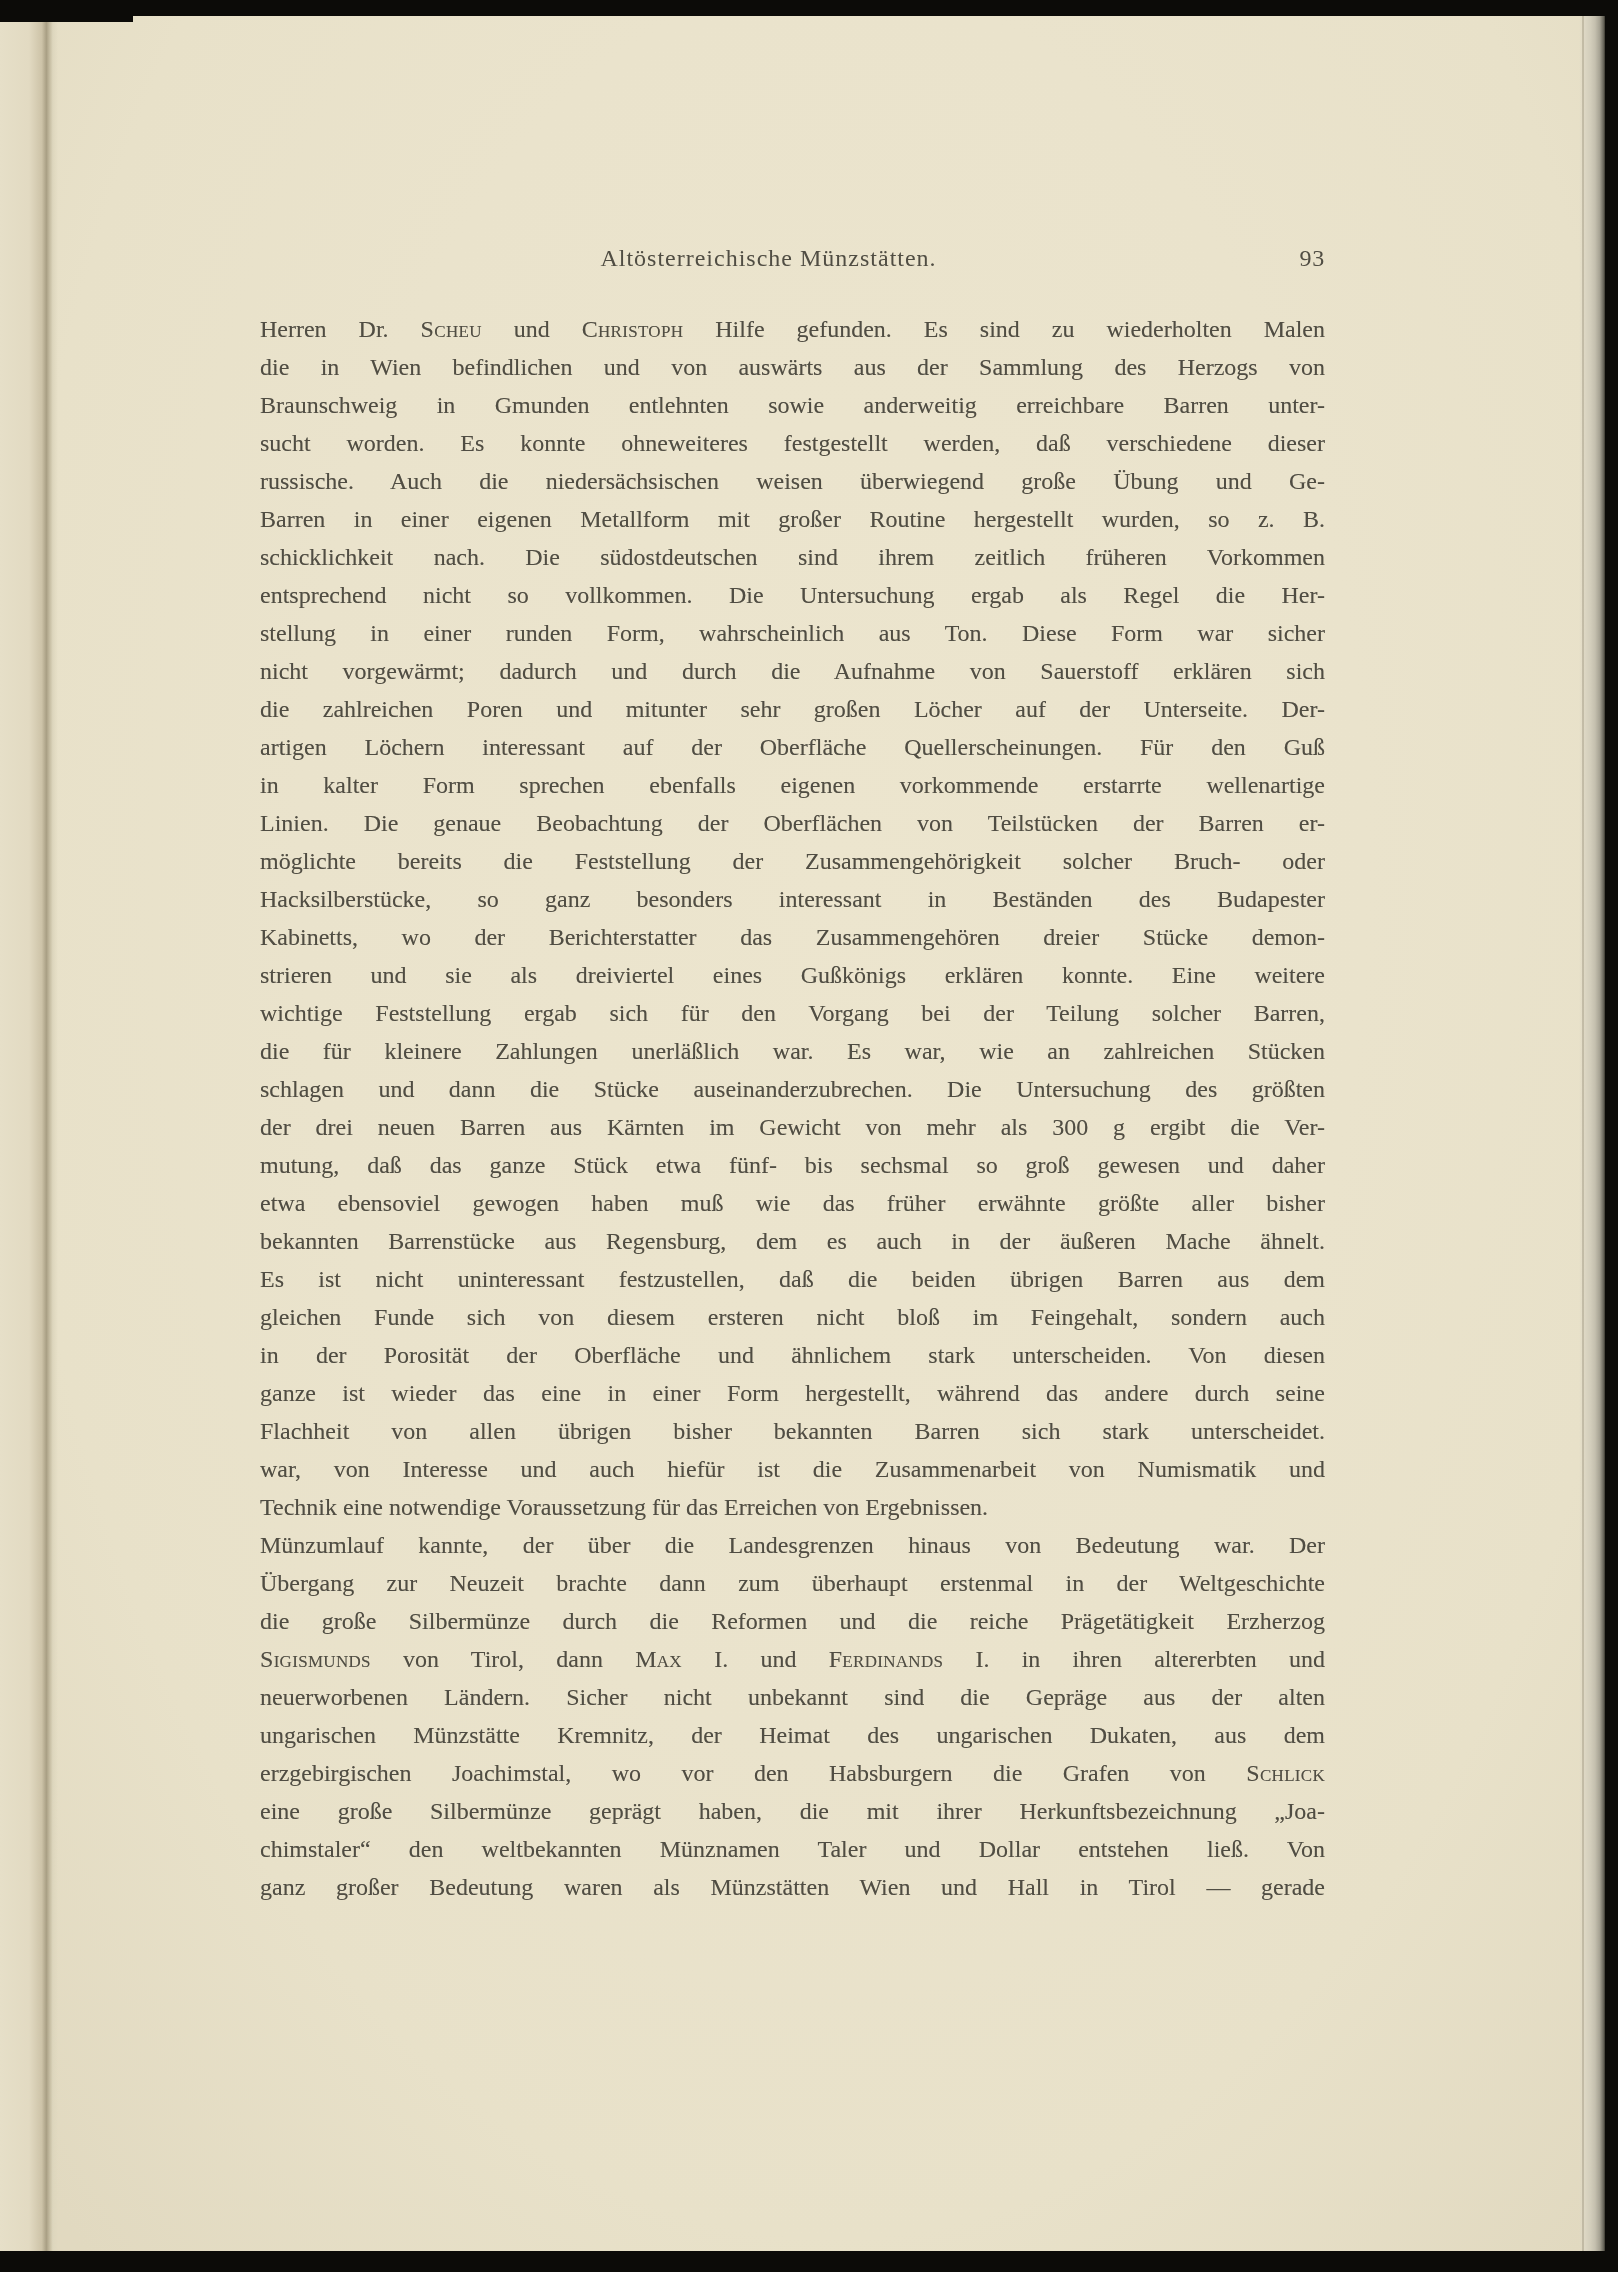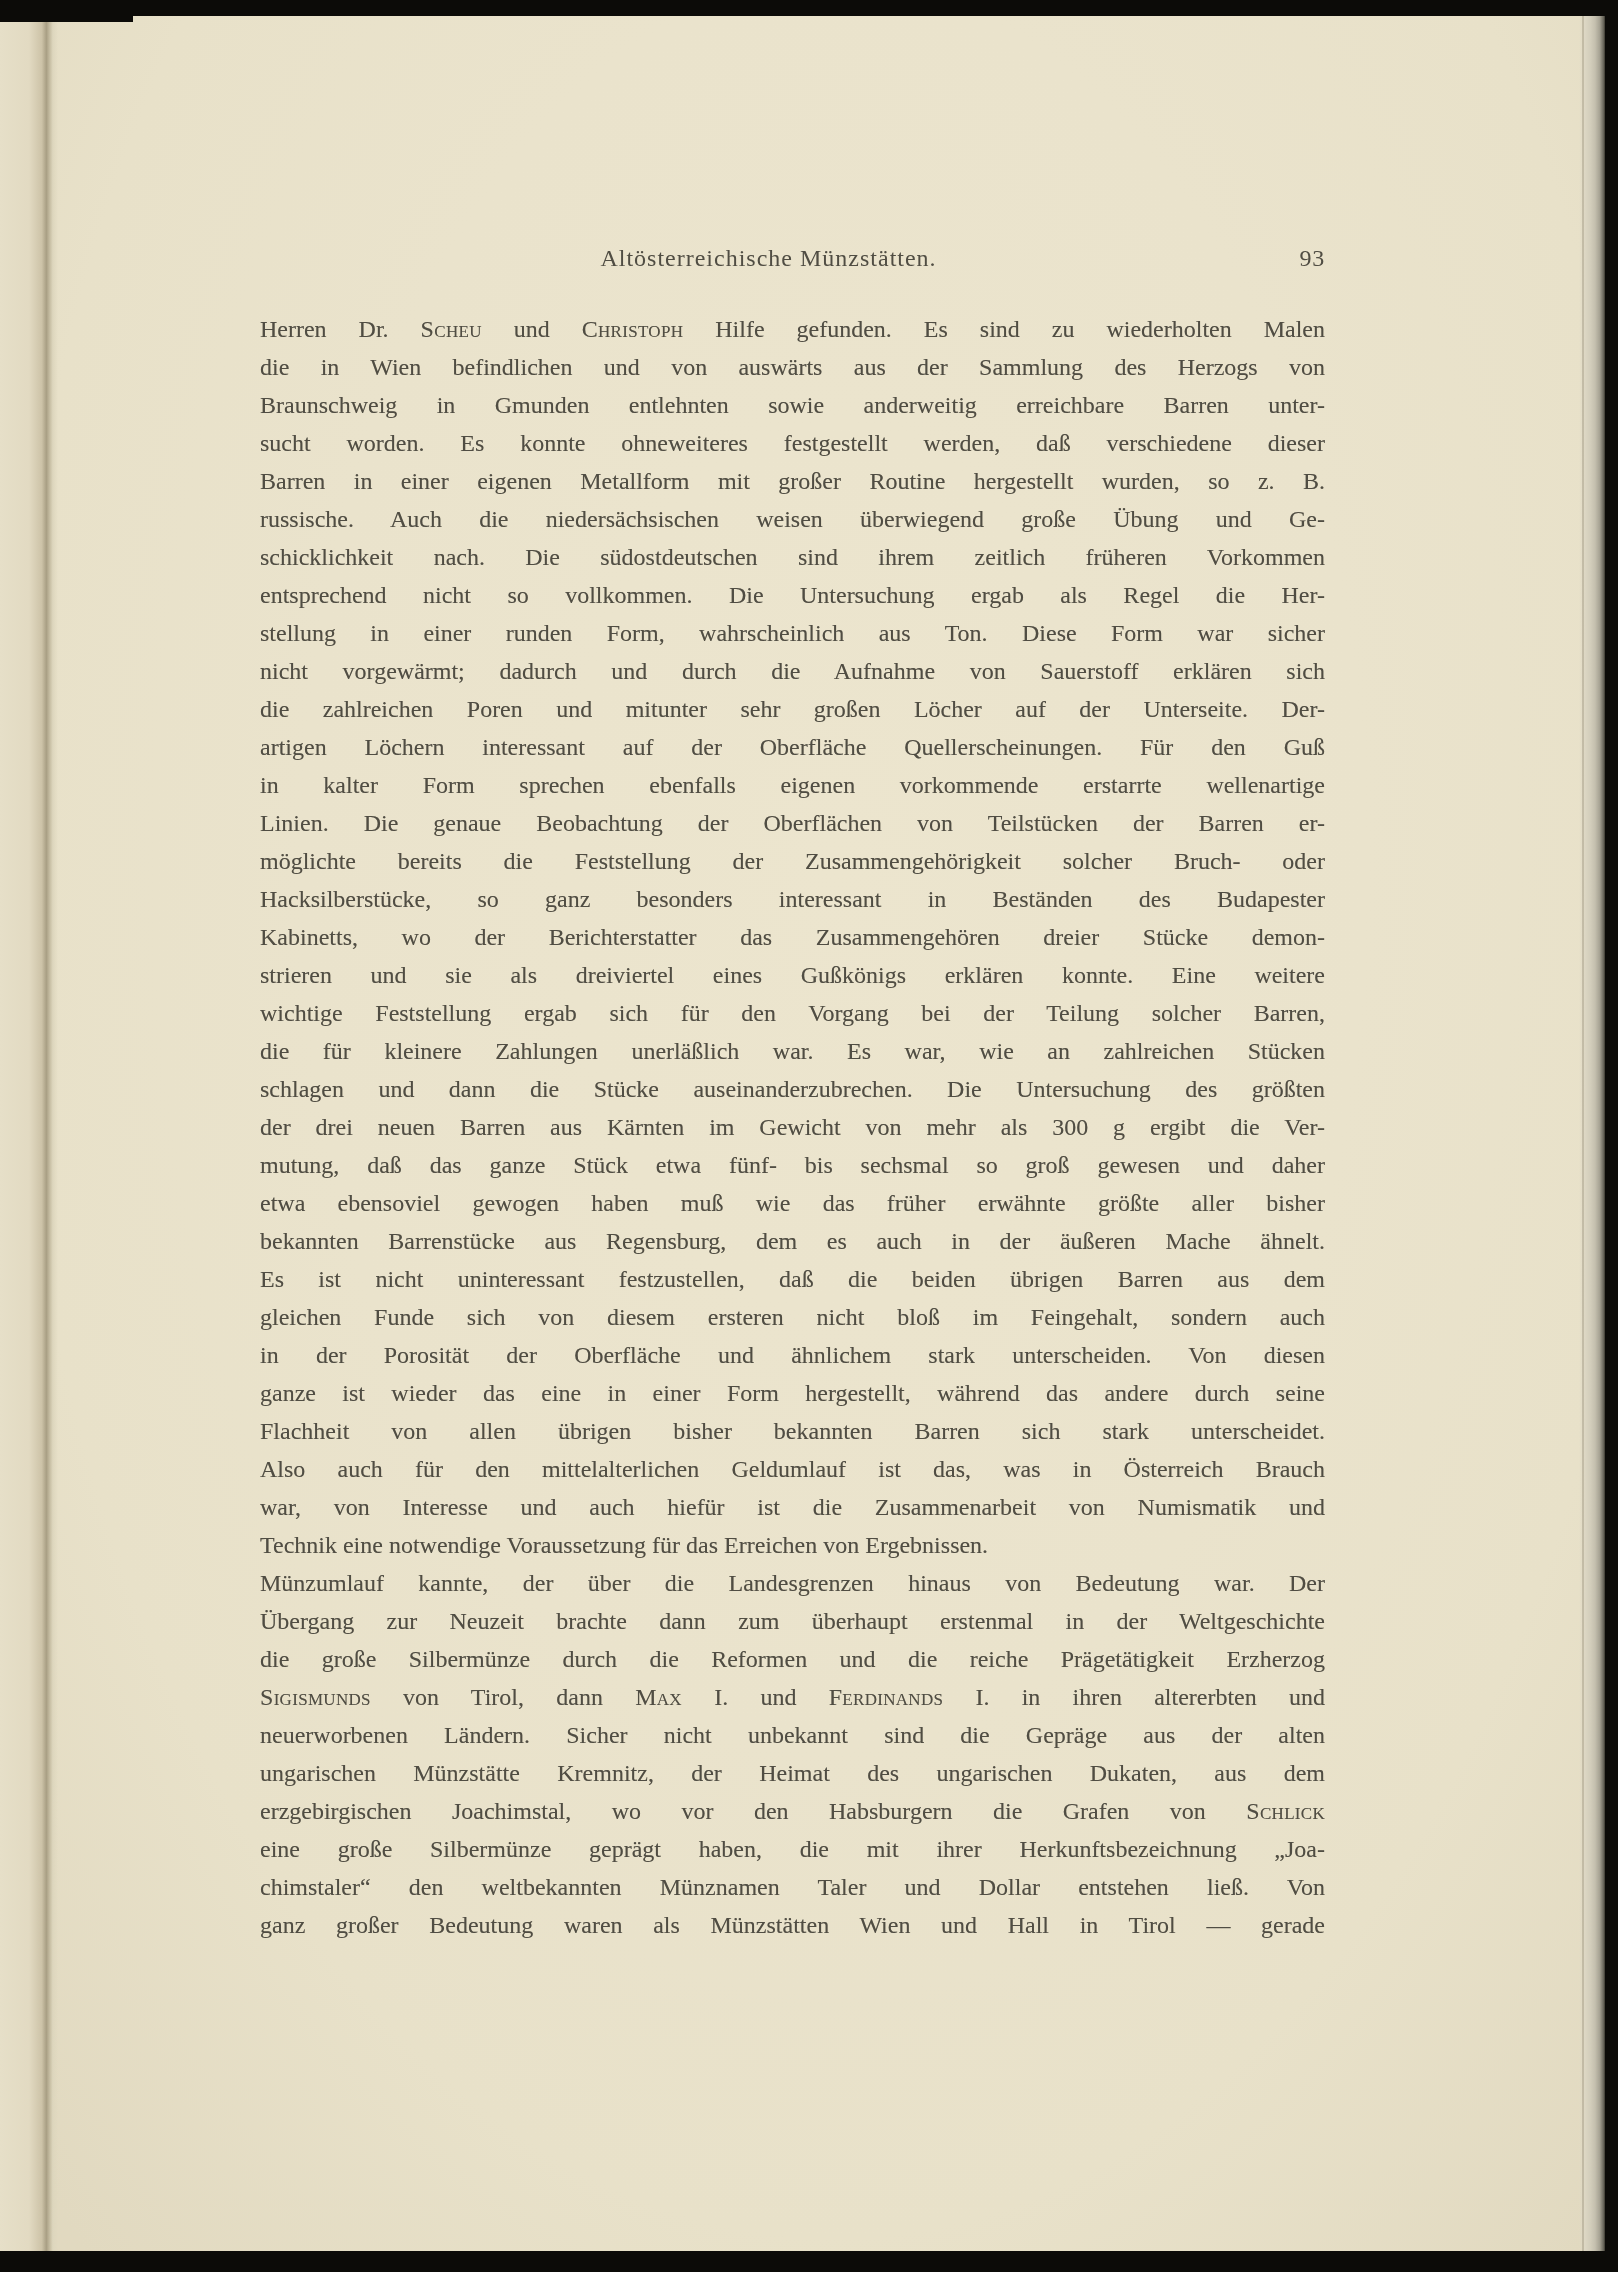--- a/index.html
+++ b/index.html
@@ -108,22 +108,22 @@
     <span class="running-title">Altösterreichische Münzstätten.</span>
     <span class="page-number">93</span>
   </div>
 
   <div class="text-block">
       <div>
         <div class="line">Herren Dr. <span class="sc">Scheu</span> und <span class="sc">Christoph</span> Hilfe gefunden. Es sind zu wiederholten Malen</div>
         <div class="line">die in Wien befindlichen und von auswärts aus der Sammlung des Herzogs von</div>
         <div class="line">Braunschweig in Gmunden entlehnten sowie anderweitig erreichbare Barren unter-</div>
         <div class="line">sucht worden. Es konnte ohneweiteres festgestellt werden, daß verschiedene dieser</div>
+        <div class="line">russische. Auch die niedersächsischen weisen überwiegend große Übung und Ge-</div>
         <div class="line">Barren in einer eigenen Metallform mit großer Routine hergestellt wurden, so z. B.</div>
-        <div class="line">russische. Auch die niedersächsischen weisen überwiegend große Übung und Ge-</div>
         <div class="line">schicklichkeit nach. Die südostdeutschen sind ihrem zeitlich früheren Vorkommen</div>
         <div class="line">entsprechend nicht so vollkommen. Die Untersuchung ergab als Regel die Her-</div>
         <div class="line">stellung in einer runden Form, wahrscheinlich aus Ton. Diese Form war sicher</div>
         <div class="line">nicht vorgewärmt; dadurch und durch die Aufnahme von Sauerstoff erklären sich</div>
         <div class="line">die zahlreichen Poren und mitunter sehr großen Löcher auf der Unterseite. Der-</div>
         <div class="line">artigen Löchern interessant auf der Oberfläche Quellerscheinungen. Für den Guß</div>
         <div class="line">in kalter Form sprechen ebenfalls eigenen vorkommende erstarrte wellenartige</div>
         <div class="line">Linien. Die genaue Beobachtung der Oberflächen von Teilstücken der Barren er-</div>
         <div class="line">möglichte bereits die Feststellung der Zusammengehörigkeit solcher Bruch- oder</div>
         <div class="line">Hacksilberstücke, so ganz besonders interessant in Beständen des Budapester</div>
@@ -134,21 +134,20 @@
         <div class="line">schlagen und dann die Stücke auseinanderzubrechen. Die Untersuchung des größten</div>
         <div class="line">der drei neuen Barren aus Kärnten im Gewicht von mehr als 300 g ergibt die Ver-</div>
         <div class="line">mutung, daß das ganze Stück etwa fünf- bis sechsmal so groß gewesen und daher</div>
         <div class="line">etwa ebensoviel gewogen haben muß wie das früher erwähnte größte aller bisher</div>
         <div class="line">bekannten Barrenstücke aus Regensburg, dem es auch in der äußeren Mache ähnelt.</div>
         <div class="line">Es ist nicht uninteressant festzustellen, daß die beiden übrigen Barren aus dem</div>
         <div class="line">gleichen Funde sich von diesem ersteren nicht bloß im Feingehalt, sondern auch</div>
         <div class="line">in der Porosität der Oberfläche und ähnlichem stark unterscheiden. Von diesen</div>
         <div class="line">ganze ist wieder das eine in einer Form hergestellt, während das andere durch seine</div>
         <div class="line">Flachheit von allen übrigen bisher bekannten Barren sich stark unterscheidet.</div>
-        <div class="line">Also auch für den mittelalterlichen Geldumlauf ist das, was in Österreich Brauch</div>
         <div class="line">war, von Interesse und auch hiefür ist die Zusammenarbeit von Numismatik und</div>
         <div class="line no-just">Technik eine notwendige Voraussetzung für das Erreichen von Ergebnissen.</div>
       </div>
       <div>
         <div class="line">Münzumlauf kannte, der über die Landesgrenzen hinaus von Bedeutung war. Der</div>
         <div class="line">Übergang zur Neuzeit brachte dann zum überhaupt erstenmal in der Weltgeschichte</div>
         <div class="line">die große Silbermünze durch die Reformen und die reiche Prägetätigkeit Erzherzog</div>
         <div class="line"><span class="sc">Sigismunds</span> von Tirol, dann <span class="sc">Max</span> I. und <span class="sc">Ferdinands</span> I. in ihren altererbten und</div>
         <div class="line">neuerworbenen Ländern. Sicher nicht unbekannt sind die Gepräge aus der alten</div>
         <div class="line">ungarischen Münzstätte Kremnitz, der Heimat des ungarischen Dukaten, aus dem</div>

